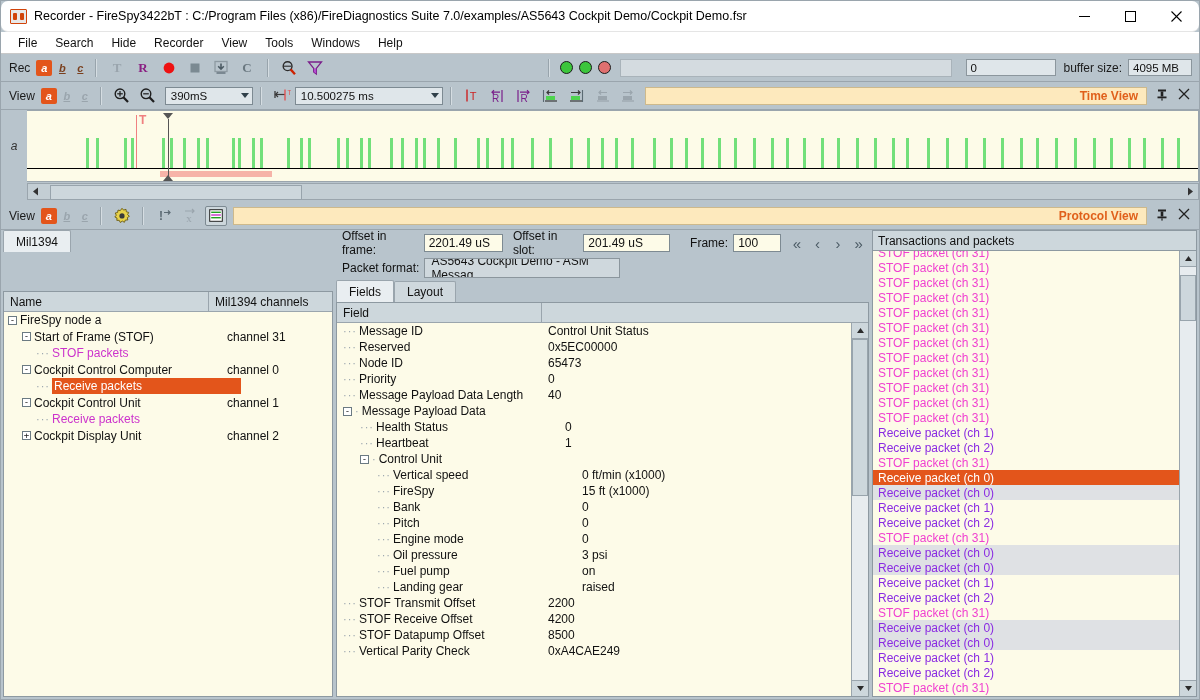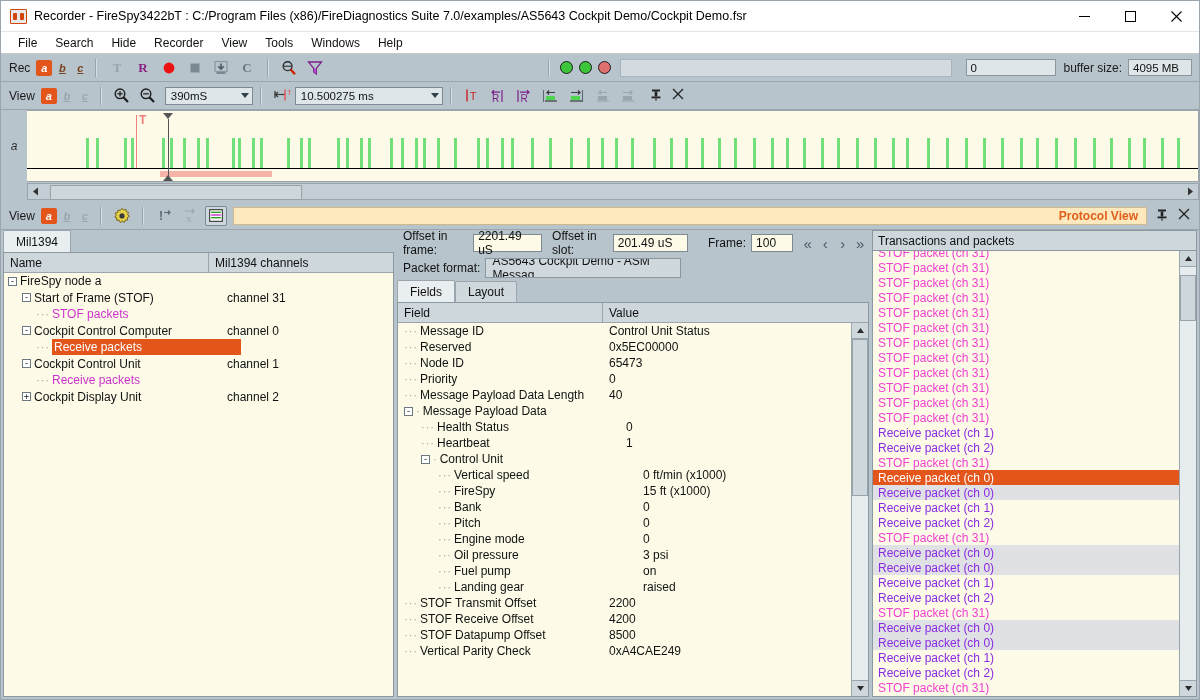--- a/index.html
+++ b/index.html
@@ -6,21 +6,21 @@
   body{
     width:1200px;height:700px;overflow:hidden;
     font-family:"Liberation Sans", sans-serif;
     font-size:12px;
     background:#b8c4cc;
     -webkit-font-smoothing:antialiased;
   }
   .app{width:1200px;height:700px;position:relative;box-sizing:border-box;border:1px solid #9aa5ad;background:#b8c4cc;display:flex;flex-direction:column;}
 
   
-  .titlebar{height:30px;background:#ffffff;display:flex;align-items:center;flex:0 0 auto;border-bottom:1px solid #e5e5e5;}
+  .titlebar{height:30px;background:#ffffff;display:flex;align-items:center;flex:0 0 auto;border-bottom:1px solid #e5e5e5;border-radius:7px;}
   .titlebar .app-icon{width:17px;height:15px;margin-left:9px;margin-right:7px;background:#e8e8e8;border:1.5px solid #d1440a;box-sizing:border-box;position:relative;border-radius:1px;}
   .titlebar .app-icon:before,.titlebar .app-icon:after{content:"";position:absolute;top:3px;width:4px;height:7px;background:#d1440a;border-radius:1px;}
   .titlebar .app-icon:before{left:2px;}
   .titlebar .app-icon:after{right:2px;}
   .title-text{font-size:12.5px;color:#000;white-space:nowrap;flex:1;overflow:hidden;}
   .winbtns{display:flex;height:30px;}
   .winbtn{width:46px;height:30px;display:flex;align-items:center;justify-content:center;color:#000;font-size:12px;}
   .winbtn svg{display:block;}
 
   
@@ -64,21 +64,21 @@
   .sel-band{position:absolute;height:6px;background:#f6b3a8;bottom:4px;}
   .hscroll{height:15px;background:#c3ced4;border:1px solid #9aa5ad;display:flex;align-items:center;margin-top:1px;}
   .hs-arrow{width:16px;height:13px;display:flex;align-items:center;justify-content:center;}
   .hs-track{flex:1;height:13px;position:relative;}
   .hs-thumb{position:absolute;top:0;height:13px;background:#cdd7dc;border:1px solid #98a4ac;}
 
   
   .protobody{flex:1;display:flex;min-height:0;padding:0 2px 2px 2px;box-sizing:border-box;gap:3px;}
 
   .panel{background:#b8c4cc;display:flex;flex-direction:column;min-height:0;}
-  .left-panel{width:391px;flex:0 0 auto;}
+  .left-panel{width:330px;flex:0 0 auto;gap:39px;}
   .center-panel{flex:1;min-width:0;}
   .right-panel{width:325px;flex:0 0 auto;}
 
   
   .tabstrip{height:22px;display:flex;align-items:flex-end;}
   .tab{height:20px;background:#cfd8dd;border:1px solid #9aa5ad;border-bottom:none;display:flex;align-items:center;padding:0 12px;font-size:12px;color:#111;border-radius:2px 2px 0 0;}
   .tab.active{background:#e9eef1;height:21px;}
 
   .gridbox{flex:1;background:#fdfbe8;border:1px solid #8d99a1;display:flex;flex-direction:column;min-height:0;}
   .grid-head{height:19px;background:#cdd7dc;border-bottom:1px solid #9aa5ad;display:flex;flex:0 0 auto;}
@@ -315,20 +315,23 @@
         </svg>
     </div>
     <div class="ticon">
       <svg width="18" height="16" viewBox="0 0 18 16">
           <path d="M4 4.5 L13 4.5 M11 2.5 L13 4.5 L11 6.5" stroke="#9aa5ad" stroke-width="1.2" fill="none"></path>
           <rect x="4" y="8" width="9" height="4" fill="#9aa5ad"></rect>
           <line x1="3" y1="13" x2="15" y2="13" stroke="#9aa5ad" stroke-width="1.2"></line>
         </svg>
     </div>
 
+    <div class="titlestrip">
+      <span class="vt">Time View</span>
+    </div>
     <div class="pinclose">
       <span>
         <svg width="12" height="13" viewBox="0 0 12 13">
             <rect x="2" y="1.5" width="8" height="2" fill="#222"></rect>
             <rect x="4.7" y="3.5" width="2.6" height="5" fill="#222"></rect>
             <rect x="1.5" y="8.5" width="9" height="1.8" fill="#222"></rect>
             <rect x="5.4" y="10.3" width="1.2" height="2.3" fill="#222"></rect>
           </svg>
       </span>
       <span>
@@ -590,21 +593,20 @@
           <span class="caret"></span>
         </div>
       </div>
       <div class="tabstrip">
         <div class="tab active">Fields</div>
         <div class="tab">Layout</div>
       </div>
       <div class="gridbox">
         <div class="grid-head">
           <div class="gh-cell" style="width:205px;">Field</div>
-          <div class="gh-cell" style="flex:1;border-right:none;">Value</div>
         </div>
         <div style="flex:1;display:flex;min-height:0;">
           <div class="grid-rows" id="field-rows">
               <div class="frow">
                 <div class="fname" style="padding-left: 6px;">
                   <span class="dots">···</span>
                   <span>Message ID</span>
                 </div>
                 <div class="fval">Control Unit Status</div>
               </div>

